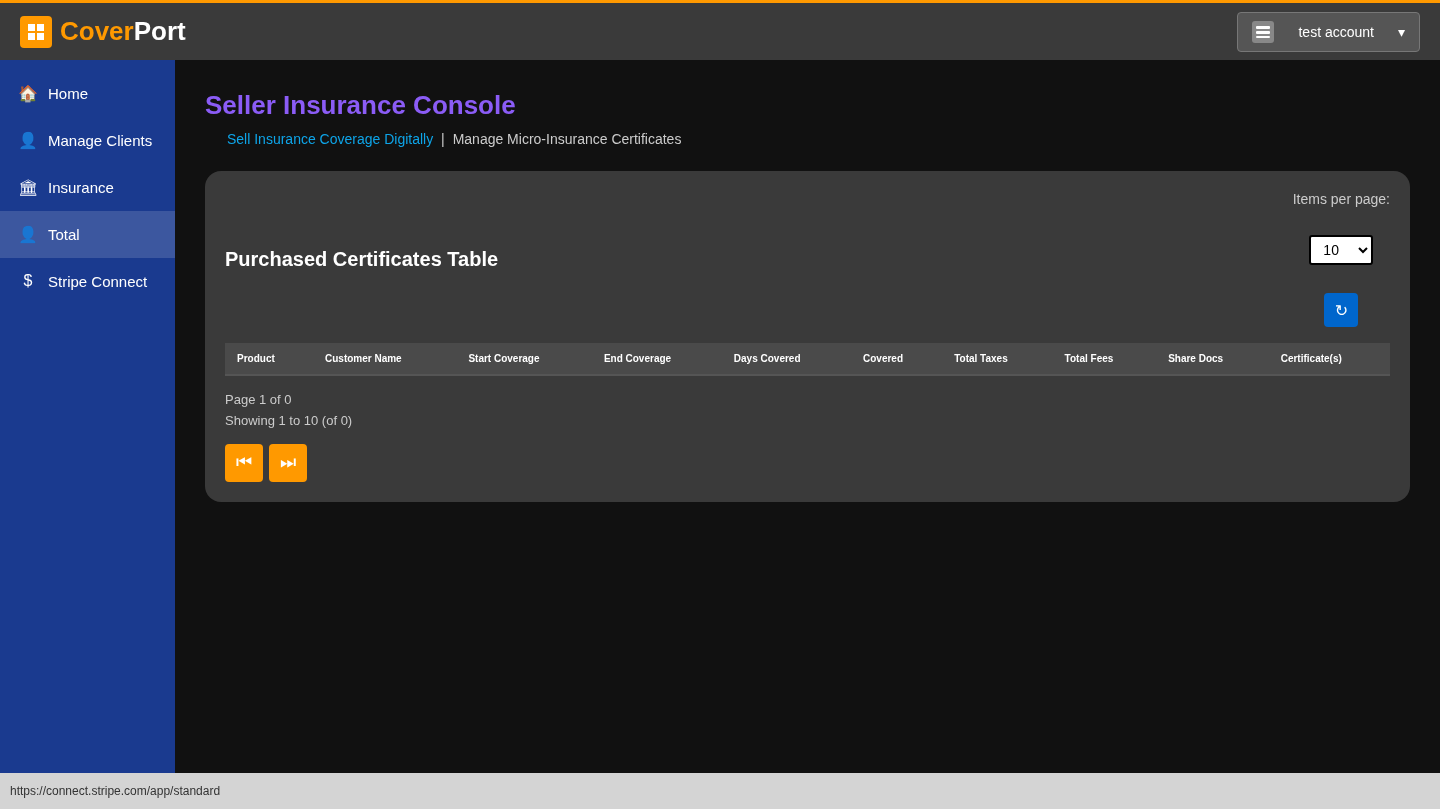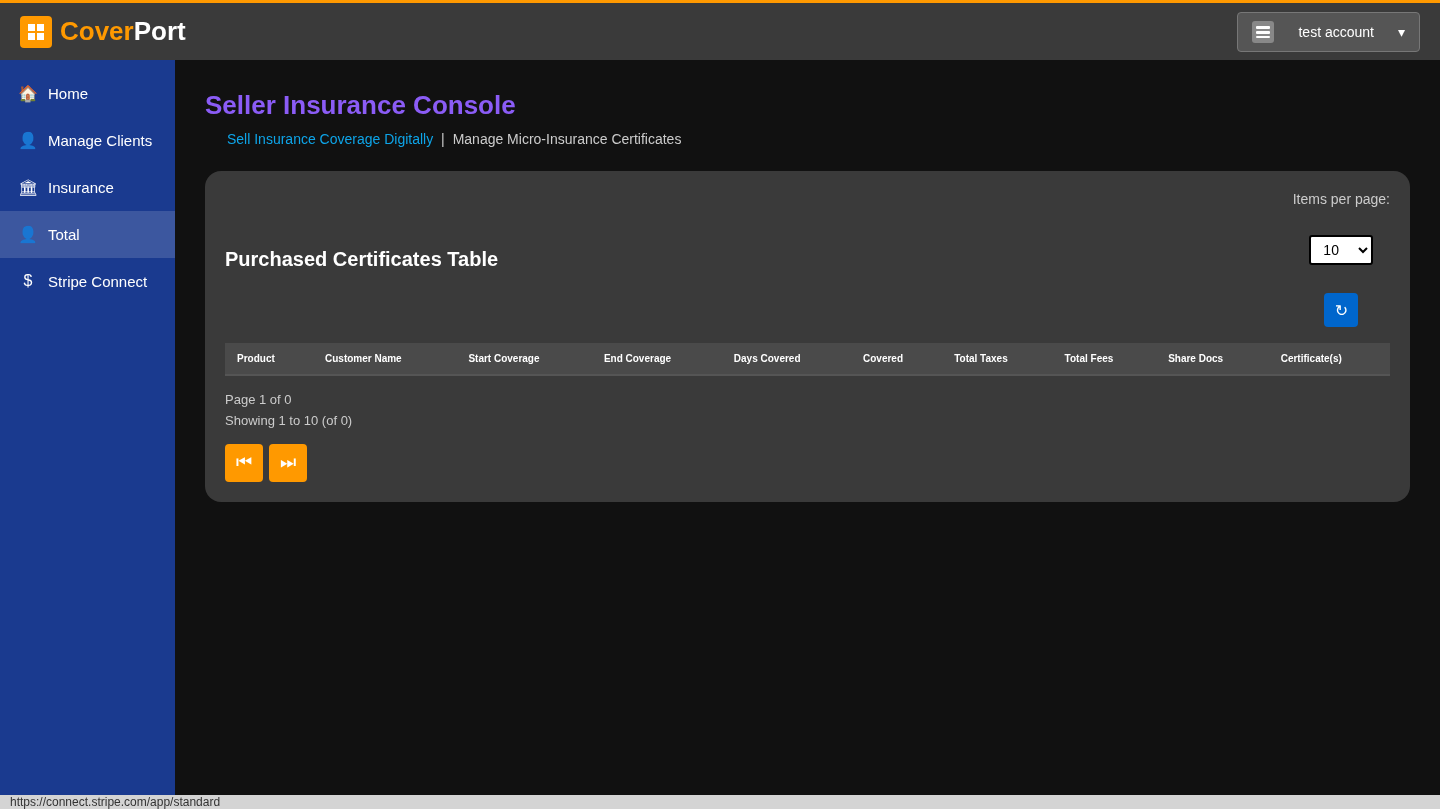--- a/index.html
+++ b/index.html
@@ -233,21 +233,21 @@
       color: #fff;
       font-size: 18px;
     }
 
     
     .statusbar {
       background: #d4d4d4;
       color: #333;
       font-size: 12px;
       padding: 3px 10px;
-      height: 14px;
+      height: 36px;
       flex-shrink: 0;
       display: flex;
       align-items: center;
     }
   </style>
 </head>
 <body>
 
 <div class="topnav">
   <div class="logo">

